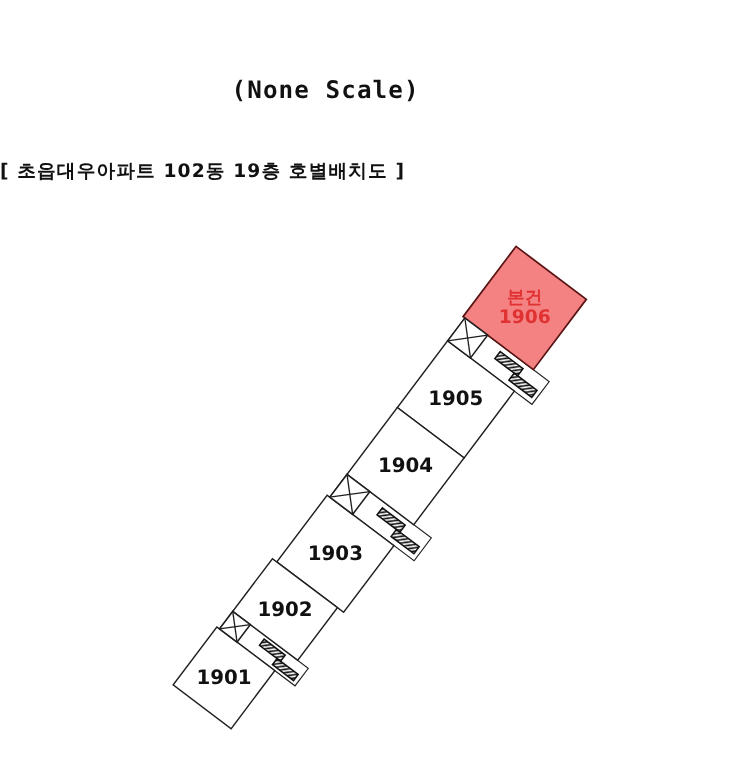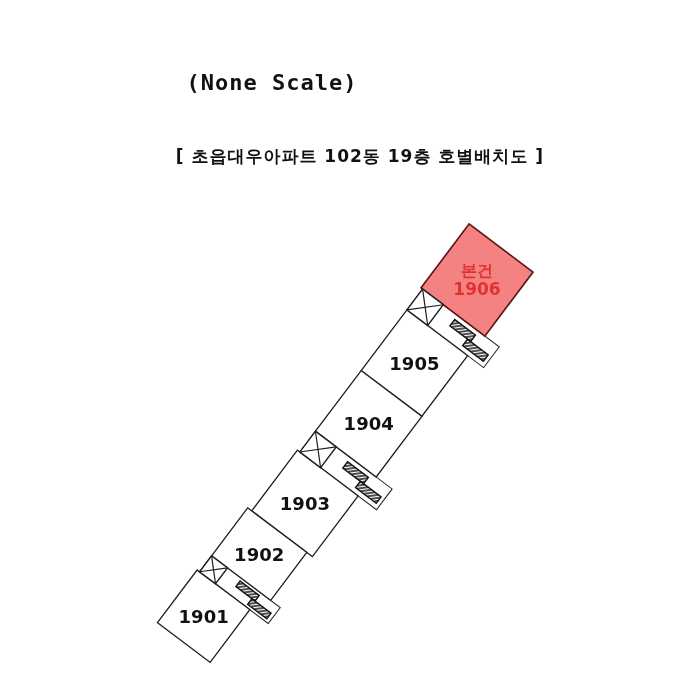--- a/index.html
+++ b/index.html
@@ -1,27 +1,27 @@
 <!DOCTYPE html>
 <html><head>
 <meta charset="utf-8">
 <style>
   html,body{margin:0;padding:0;background:#fff;}
   .canvas{
     position:relative;width:544px;height:700px;background:#fff;
-    font-family:"DejaVu Sans","Liberation Sans",sans-serif;overflow:hidden;
+    font-family:"DejaVu Sans","Liberation Sans",sans-serif;overflow:hidden;padding-left:48px;
   }
   .title{
     position:absolute;left:0;top:66px;width:100%;height:34px;line-height:34px;
     text-align:center;font-family:"DejaVu Sans Mono","Liberation Mono",monospace;
     font-size:22px;font-weight:700;letter-spacing:1px;color:#111;
   }
   .subtitle{
     position:absolute;left:0;top:142px;width:100%;height:28px;line-height:28px;
-    text-align:right;font-size:17px;font-weight:700;letter-spacing:1px;color:#111;
+    text-align:left;font-size:17px;font-weight:700;letter-spacing:1px;color:#111;
   }
   svg{position:absolute;left:0;top:0;}
 </style>
 </head>
 <body>
 
 <div class="canvas">
   <div class="title">(None Scale)</div>
   <div class="subtitle">[  초읍대우아파트 102동 19층 호별배치도  ]</div>
   <svg id="plan-svg" width="678" height="700" viewBox="0 0 678 700">

